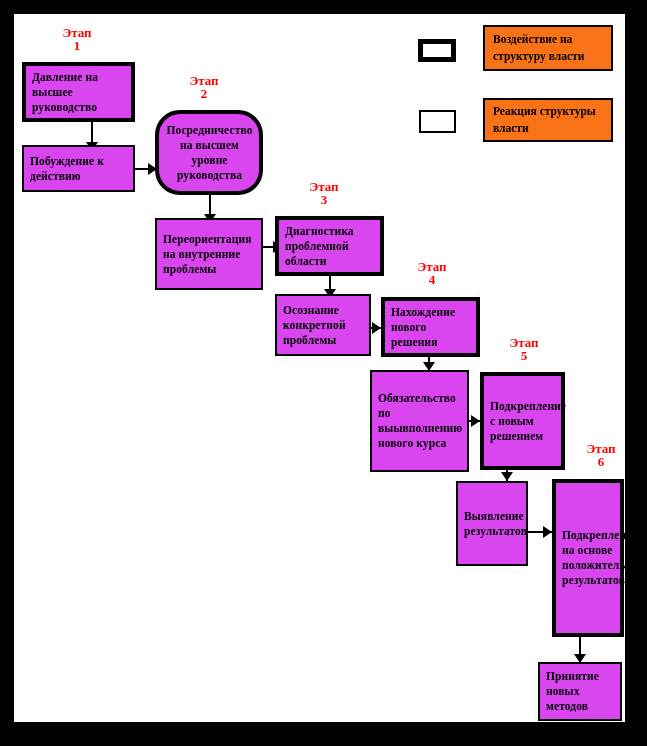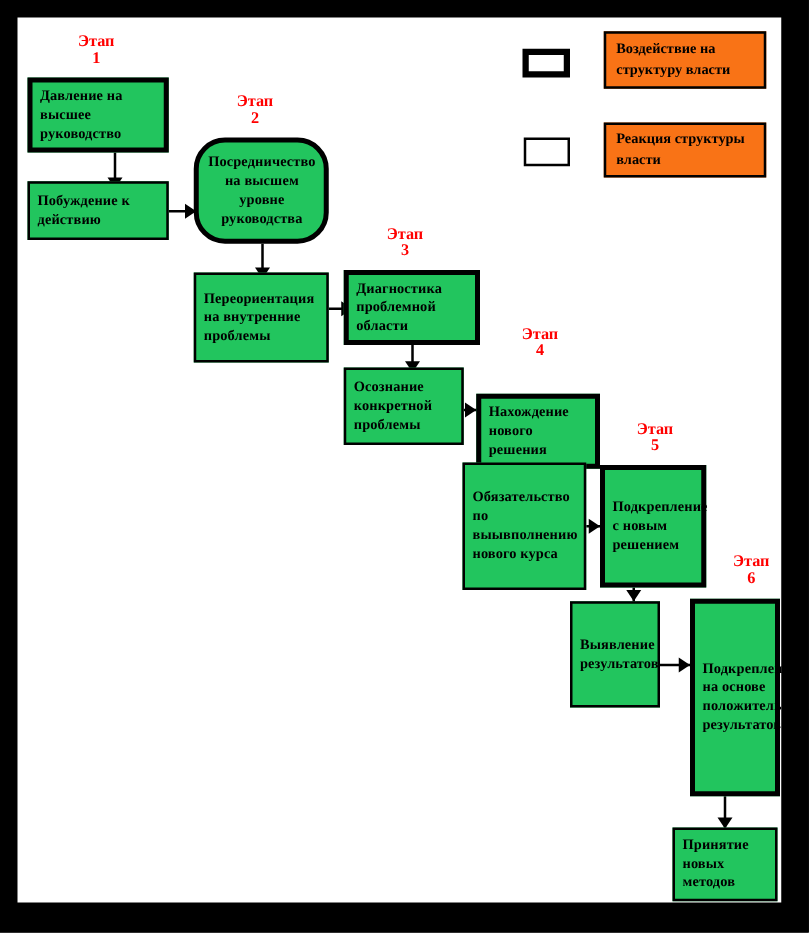--- a/index.html
+++ b/index.html
@@ -20,21 +20,21 @@
     position: absolute;
     left: 14px;
     top: 14px;
     width: 611px;
     height: 708px;
     background: #ffffff;
   }
 
   .box {
     position: absolute;
-    background: #22c55e;
+    background: #d946ef;
     box-sizing: border-box;
     display: flex;
     flex-direction: column;
     justify-content: center;
     color: #000000;
     font-weight: bold;
     font-size: 11.5px;
     line-height: 15px;
     padding: 2px 5px 2px 6px;
     letter-spacing: 0.1px;
@@ -184,21 +184,21 @@
     </div>
 
     <div class="box thick" style="left:261px; top:202px; width:109px; height:60px;">
       <span>Диагностика проблемной области</span>
     </div>
 
     <div class="box thin" style="left:261px; top:280px; width:96px; height:62px;">
       <span>Осознание конкретной проблемы</span>
     </div>
 
-    <div class="box thick" style="left:367px; top:301px; width:99px; height:60px;">
+    <div class="box thick" style="left:367px; top:283px; width:99px; height:60px;">
       <span>Нахождение нового решения</span>
     </div>
 
     <div class="box thin" style="left:356px; top:356px; width:99px; height:102px;">
       <span>Обязательство по выывполнению нового курса</span>
     </div>
 
     <div class="box thick" style="left:466px; top:358px; width:85px; height:98px;">
       <span>Подкрепление с новым решением</span>
     </div>

